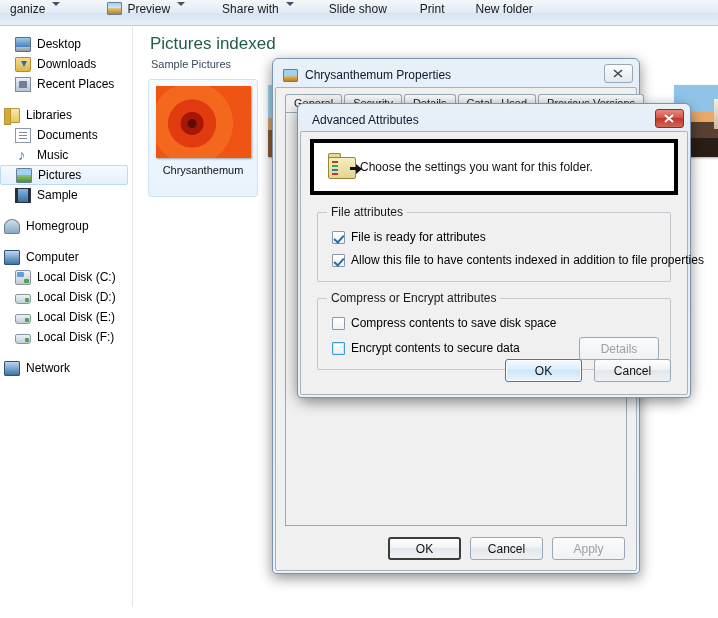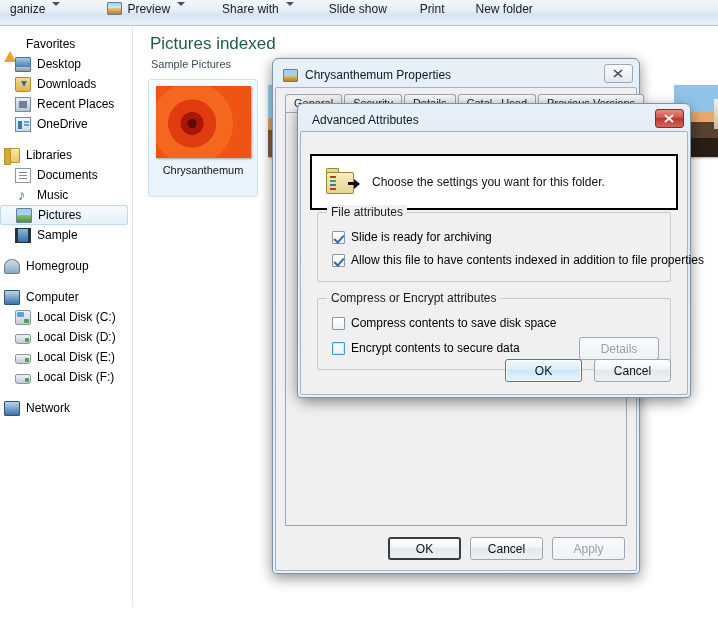--- a/index.html
+++ b/index.html
@@ -250,22 +250,22 @@
   }
   .folder-icon .arrow::before {
     content:""; position:absolute; left:0; top:3px; width:7px; height:3px; background:#111;
   }
   .folder-icon .arrow::after {
     content:""; position:absolute; right:0; top:0; width:0; height:0;
     border-top:5px solid transparent; border-bottom:5px solid transparent; border-left:6px solid #111;
   }
   .prompt-box {
     position: absolute; left: 9px; right: 9px; top: 7px; height: 56px;
-    background: #fff; border: 2px solid #000000;
-    display: flex; align-items: center; padding-left: 14px; gap: 14px; margin-top: 15px;
+    background: #fff; border: 4px solid #000000;
+    display: flex; align-items: center; padding-left: 14px; 
   }
   .prompt-text { font-size: 12px; color: #111; }
 </style>
 </head>
 <body>
 
 <div id="root">
 
   <div class="toolbar">
     <div class="tb-item">
@@ -287,39 +287,31 @@
     <div class="tb-item" style="margin-left:14px">
       <span>Print</span>
     </div>
     <div class="tb-item" style="margin-left:12px">
       <span>New folder</span>
     </div>
   </div>
 
   <div class="sidebar">
 
-    <div class="nav-row header">
-      <span class="nicon"><span class="ic-fav"></span></span>
-      <span>Favorites</span>
-    </div>
     <div class="nav-row child">
       <span class="nicon ic-desktop"></span>
       <span>Desktop</span>
     </div>
     <div class="nav-row child">
       <span class="nicon ic-down"></span>
       <span>Downloads</span>
     </div>
     <div class="nav-row child">
       <span class="nicon ic-recent"></span>
       <span>Recent Places</span>
-    </div>
-    <div class="nav-row child">
-      <span class="nicon ic-onedrive"></span>
-      <span>OneDrive</span>
     </div>
 
     <div class="nav-gap"></div>
 
     <div class="nav-row header">
       <span class="nicon ic-lib"></span>
       <span>Libraries</span>
     </div>
     <div class="nav-row child">
       <span class="nicon ic-doc"></span>
@@ -470,21 +462,21 @@
                 </span>
               <span class="arrow"></span>
             </div>
             <div class="prompt-text">Choose the settings you want for this folder.</div>
           </div>
 
           <div class="group" style="left:16px; right:16px; top:80px; height:70px;">
             <span class="legend">File attributes</span>
             <div class="grp-row" style="left:14px; top:17px;">
               <span class="cb checked"></span>
-              <span>Slide is ready for archiving</span>
+              <span>File is ready for attributes</span>
             </div>
             <div class="grp-row" style="left:14px; top:40px;">
               <span class="cb checked"></span>
               <span>Allow this file to have contents indexed in addition to file properties</span>
             </div>
           </div>
 
           <div class="group" style="left:16px; right:16px; top:166px; height:72px;">
             <span class="legend">Compress or Encrypt attributes</span>
             <div class="grp-row" style="left:14px; top:17px;">

